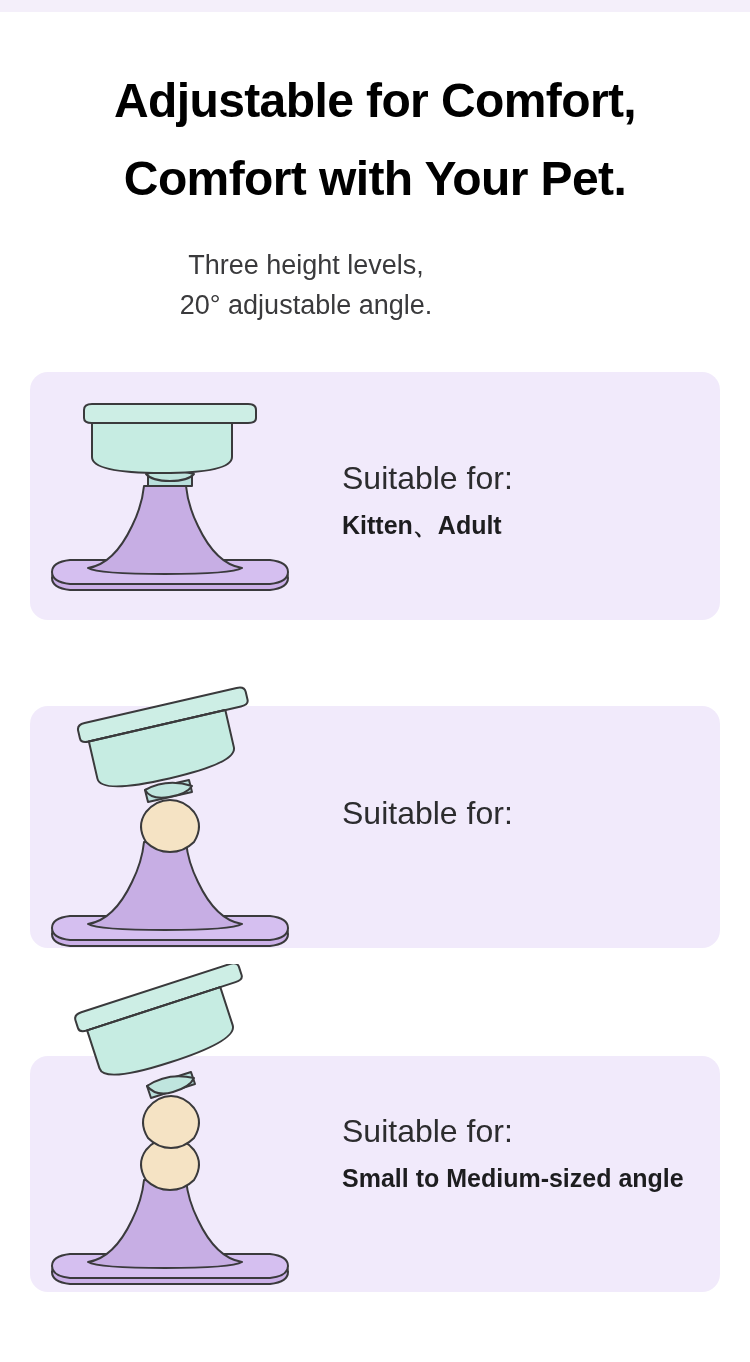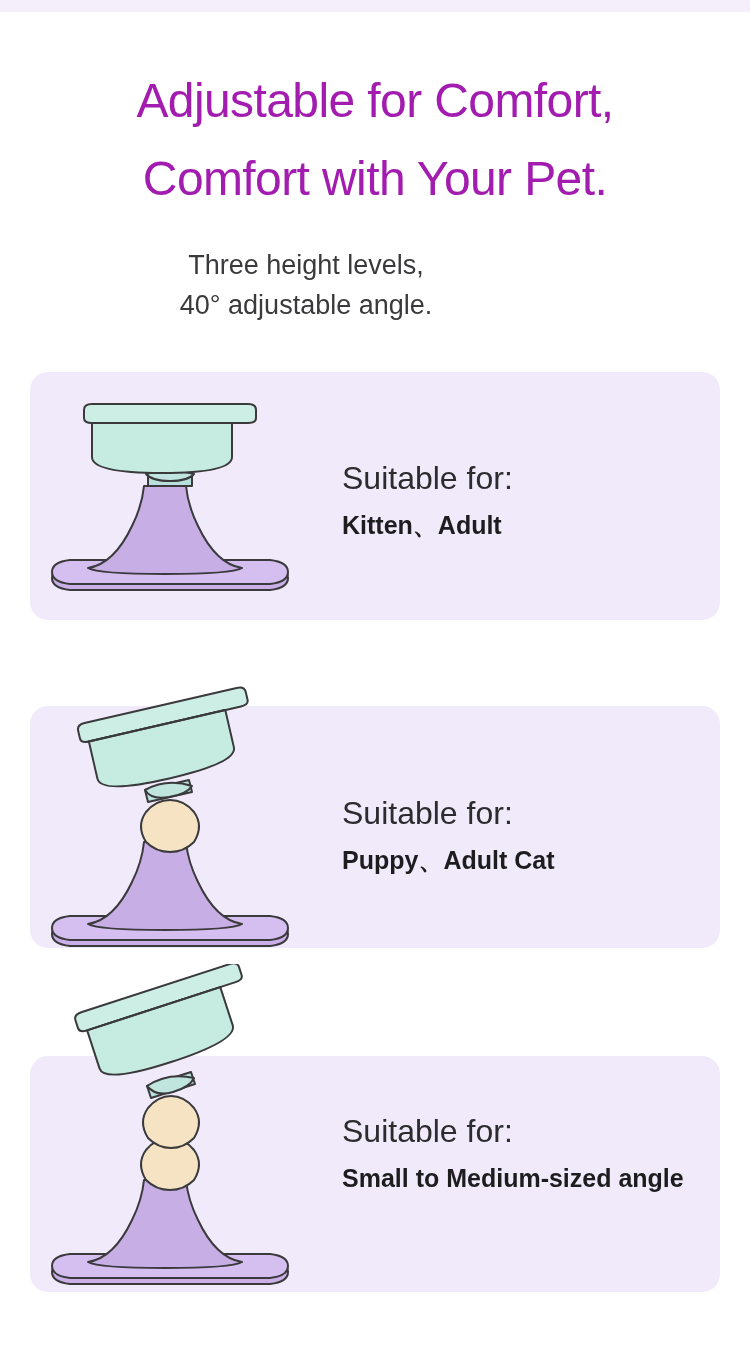--- a/index.html
+++ b/index.html
@@ -29,23 +29,23 @@
     background: #f4effa;
   }
   .headline {
     position: absolute;
     left: 0;
     top: 62px;
     width: 750px;
     text-align: center;
     font-size: 48px;
     line-height: 1.62;
-    font-weight: normal;
+    font-weight: bold;
     letter-spacing: -0.6px;
-    color: #a21caf;
+    color: #000000;
   }
   .headline .line {
     display: block;
     white-space: nowrap;
   }
   .subhead {
     position: absolute;
     left: 0;
     top: 246px;
     width: 612px;
@@ -103,21 +103,21 @@
 
   <div class="top-band"></div>
 
   <div class="headline">
     <span class="line">Adjustable for Comfort,</span>
     <span class="line">Comfort with Your Pet.</span>
   </div>
 
   <div class="subhead">
     <span class="line">Three height levels,</span>
-    <span class="line">40° adjustable angle.</span>
+    <span class="line">20° adjustable angle.</span>
   </div>
 
   <div class="card card-1"></div>
 
   <div class="art art-1">
     <svg width="300" height="220" viewBox="0 0 300 220" xmlns="http://www.w3.org/2000/svg">
       <g fill="none" stroke="#3a3a3c" stroke-width="2" stroke-linejoin="round" stroke-linecap="round">
 
         <path d="M18 196 q0 -10 18 -12 h200 q18 2 18 12 q0 10 -18 12 h-200 q-18 -2 -18 -12 z" fill="#cbb0e8"></path>
         <path d="M18 190 q0 -10 18 -12 h200 q18 2 18 12 q0 10 -18 12 h-200 q-18 -2 -18 -12 z" fill="#d5bff0"></path>
@@ -159,21 +159,20 @@
           <path d="M50 24 q0 -6 8 -6 h156 q8 0 8 6 v8 q0 5 -8 5 h-156 q-8 0 -8 -5 z" fill="#cdeee5"></path>
           <path d="M58 37 v38 q0 16 70 16 q70 0 70 -16 v-38 z" fill="#c6ece2"></path>
           <path d="M58 37 h140"></path>
         </g>
       </g>
     </svg>
   </div>
 
   <div class="label label-2">
     <div class="sub">Suitable for:</div>
-    <div class="val">Puppy、Adult Cat</div>
   </div>
 
   <div class="card card-3"></div>
 
   <div class="art art-3">
     <svg width="300" height="330" viewBox="0 0 300 330" xmlns="http://www.w3.org/2000/svg">
       <g fill="none" stroke="#3a3a3c" stroke-width="2" stroke-linejoin="round" stroke-linecap="round">
 
         <path d="M18 308 q0 -10 18 -12 h200 q18 2 18 12 q0 10 -18 12 h-200 q-18 -2 -18 -12 z" fill="#cbb0e8"></path>
         <path d="M18 302 q0 -10 18 -12 h200 q18 2 18 12 q0 10 -18 12 h-200 q-18 -2 -18 -12 z" fill="#d5bff0"></path>

